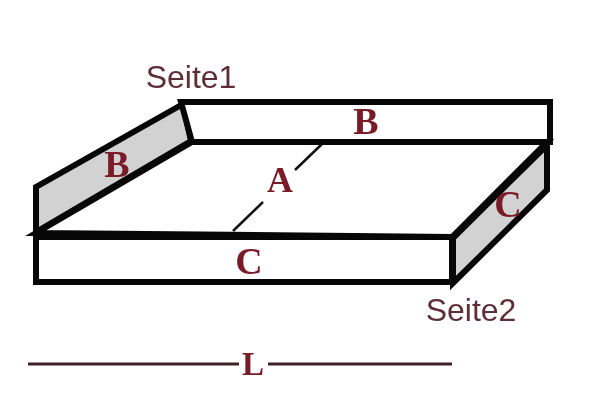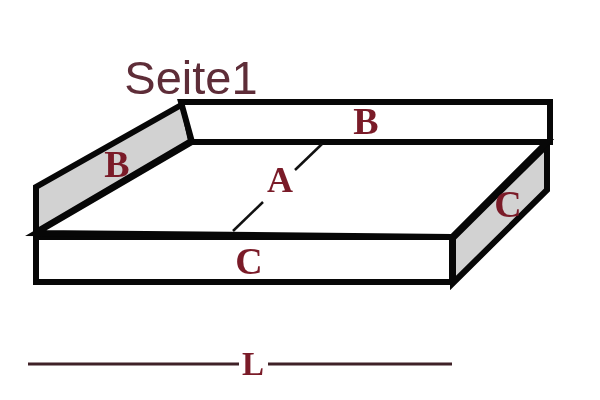--- a/index.html
+++ b/index.html
@@ -28,21 +28,21 @@
   .dim-line { stroke: #3f2127; stroke-width: 3; }
   .lbl {
     position: absolute;
     transform: translate(-50%, -50%);
     white-space: nowrap;
     line-height: 1;
     user-select: none;
   }
   .lbl-seite {
     font-family: "Liberation Sans", sans-serif;
-    font-size: 47px;
+    font-size: 32px;
     font-weight: 400;
     color: #5e2d38;
   }
   .lbl-serif {
     font-family: "Liberation Serif", serif;
     font-size: 38px;
     font-weight: 700;
     color: #7a1b28;
   }
   .lbl-dim {
@@ -71,20 +71,21 @@
 
     <line class="pointer-line" x1="322" y1="144" x2="295" y2="170"></line>
     <line class="pointer-line" x1="263" y1="202" x2="233" y2="231"></line>
 
     <line class="dim-line" x1="28" y1="364" x2="239" y2="364"></line>
     <line class="dim-line" x1="268" y1="364" x2="452" y2="364"></line>
   </svg>
 
   <div class="lbl lbl-seite" style="left:191px; top:77px;">Seite1</div>
 
+  <div class="lbl lbl-seite" style="left:471px; top:310px;">Seite2</div>
 
   <div class="lbl lbl-serif" style="left:366px; top:121px;">B</div>
 
   <div class="lbl lbl-serif" style="left:117px; top:164px;">B</div>
 
   <div class="lbl lbl-serif" style="left:280px; top:180px; font-size:36px;">A</div>
 
   <div class="lbl lbl-serif" style="left:249px; top:261px;">C</div>
 
   <div class="lbl lbl-serif" style="left:508px; top:204px;">C</div>

